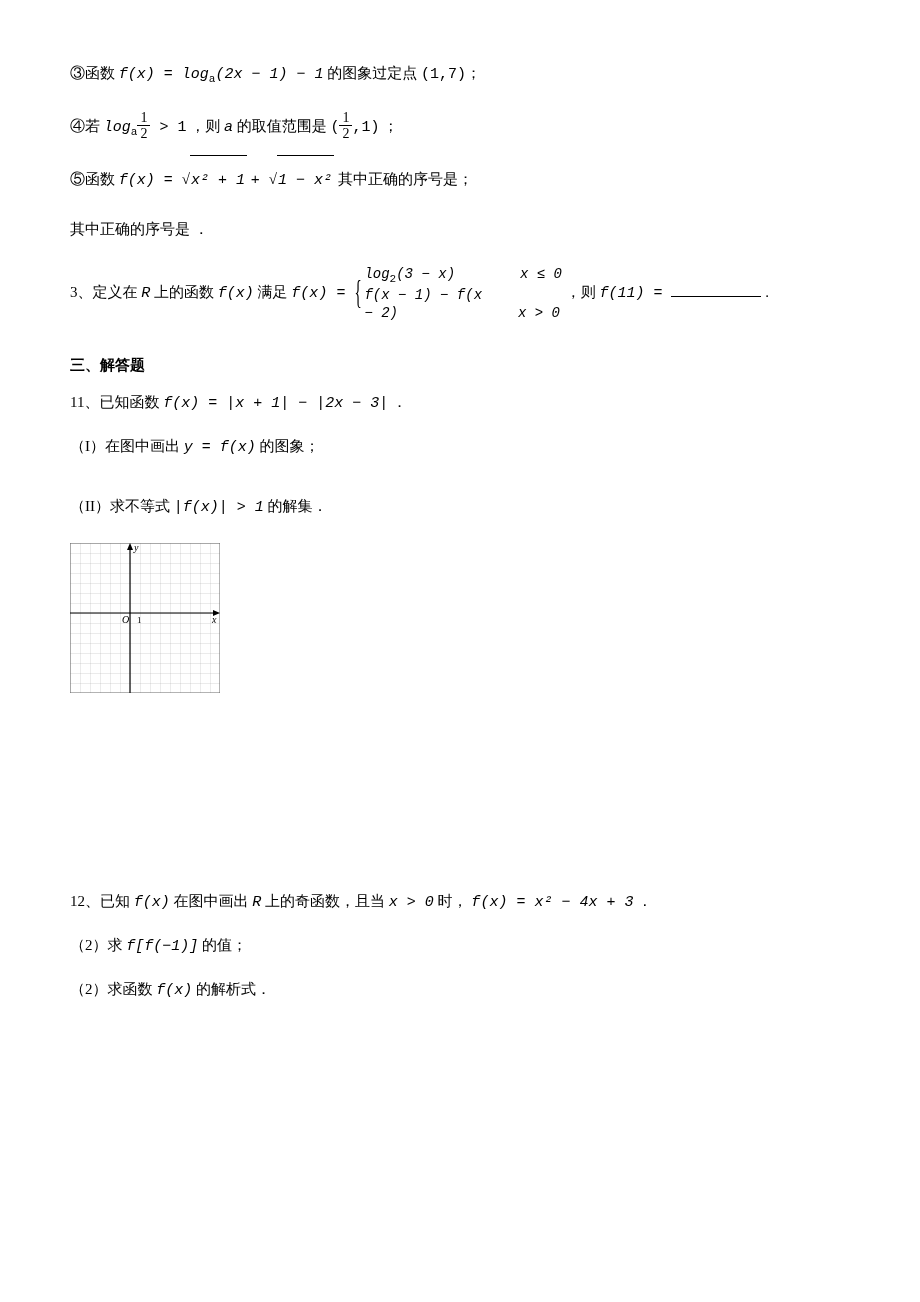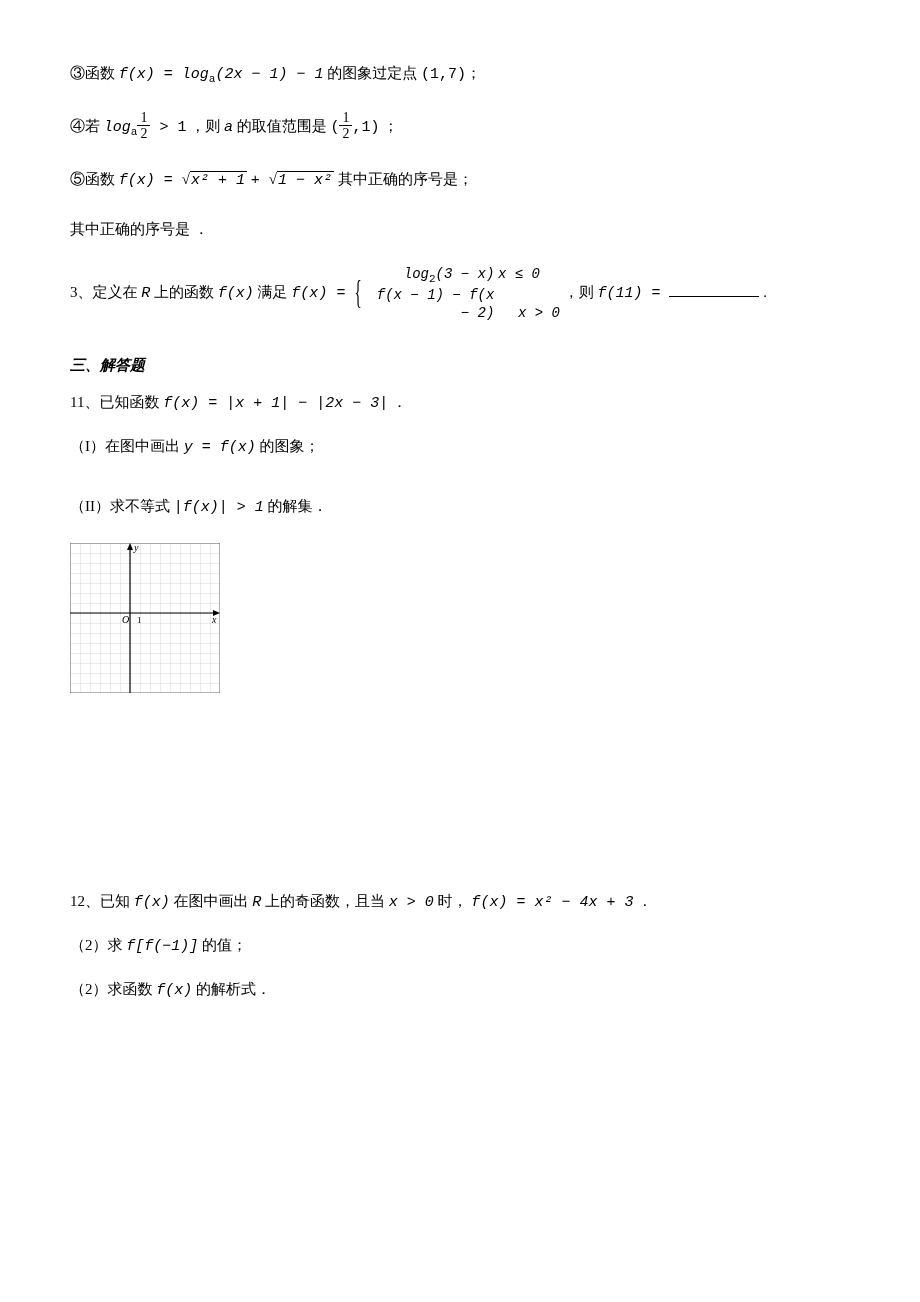--- a/index.html
+++ b/index.html
@@ -45,28 +45,27 @@
     display: inline-block;
     position: relative;
     font-family: "Times New Roman", serif;
   }
   .sqrt::before {
     content: "√";
     font-style: normal;
   }
   .sqrt .radicand {
     border-top: 1px solid #000;
-    padding: 0 2px 0 1px;
+    padding: 16px 2px 0 1px;
   }
   .section-title {
     font-weight: bold;
     margin-top: 30px;
     margin-bottom: 10px;
     font-size: 15px;
-    font-style: italic;
   }
   .blank {
     display: inline-block;
     border-bottom: 1px solid #000;
     width: 90px;
     height: 12px;
     vertical-align: baseline;
   }
   .grid-wrap {
     margin: 15px 0;
@@ -89,21 +88,21 @@
     font-family: serif;
     font-style: normal;
   }
   .piecewise .row {
     display: block;
     line-height: 1.3;
     font-size: 14px;
   }
   .center-col {
     display:inline-block;
-    text-align:right;
+    text-align:left;
   }
   sub { font-size: 11px; font-style: normal; }
 </style>
 </head>
 <body>
 
 <div class="line">
   <span>③函数 </span>
   <span class="math"><span style="font-style:italic">f</span>(<span style="font-style:italic">x</span>) = <span style="font-style:italic">log</span><sub>a</sub>(2<span style="font-style:italic">x</span> − 1) − 1</span>
   <span>的图象过定点 </span>
@@ -134,21 +133,21 @@
 <div class="line">
   <span>3、定义在 </span>
   <span class="math">R</span>
   <span> 上的函数 </span>
   <span class="math"><span style="font-style:italic">f</span>(<span style="font-style:italic">x</span>)</span>
   <span>满足 </span>
   <span class="math"><span style="font-style:italic">f</span>(<span style="font-style:italic">x</span>) = </span>
   <span class="piecewise">
     <span class="row">
       <span class="center-col" style="width:130px"><span class="math"><span style="font-style:italic">log</span><sub>2</sub>(3 − <span style="font-style:italic">x</span>)</span></span>
-      <span class="math" style="margin-left:0"><span style="font-style:italic">x</span> ≤ 0</span>
+      <span class="math" style="margin-left:22px"><span style="font-style:italic">x</span> ≤ 0</span>
     </span>
     <span class="row">
       <span class="center-col" style="width:130px"><span class="math"><span style="font-style:italic">f</span>(<span style="font-style:italic">x</span> − 1) − <span style="font-style:italic">f</span>(<span style="font-style:italic">x</span> − 2)</span></span>
       <span class="math" style="margin-left:20px"><span style="font-style:italic">x</span> &gt; 0</span>
     </span>
   </span>
   <span>，则 </span>
   <span class="math"><span style="font-style:italic">f</span>(11) = </span>
   <span class="blank"></span>
   <span>.</span>

